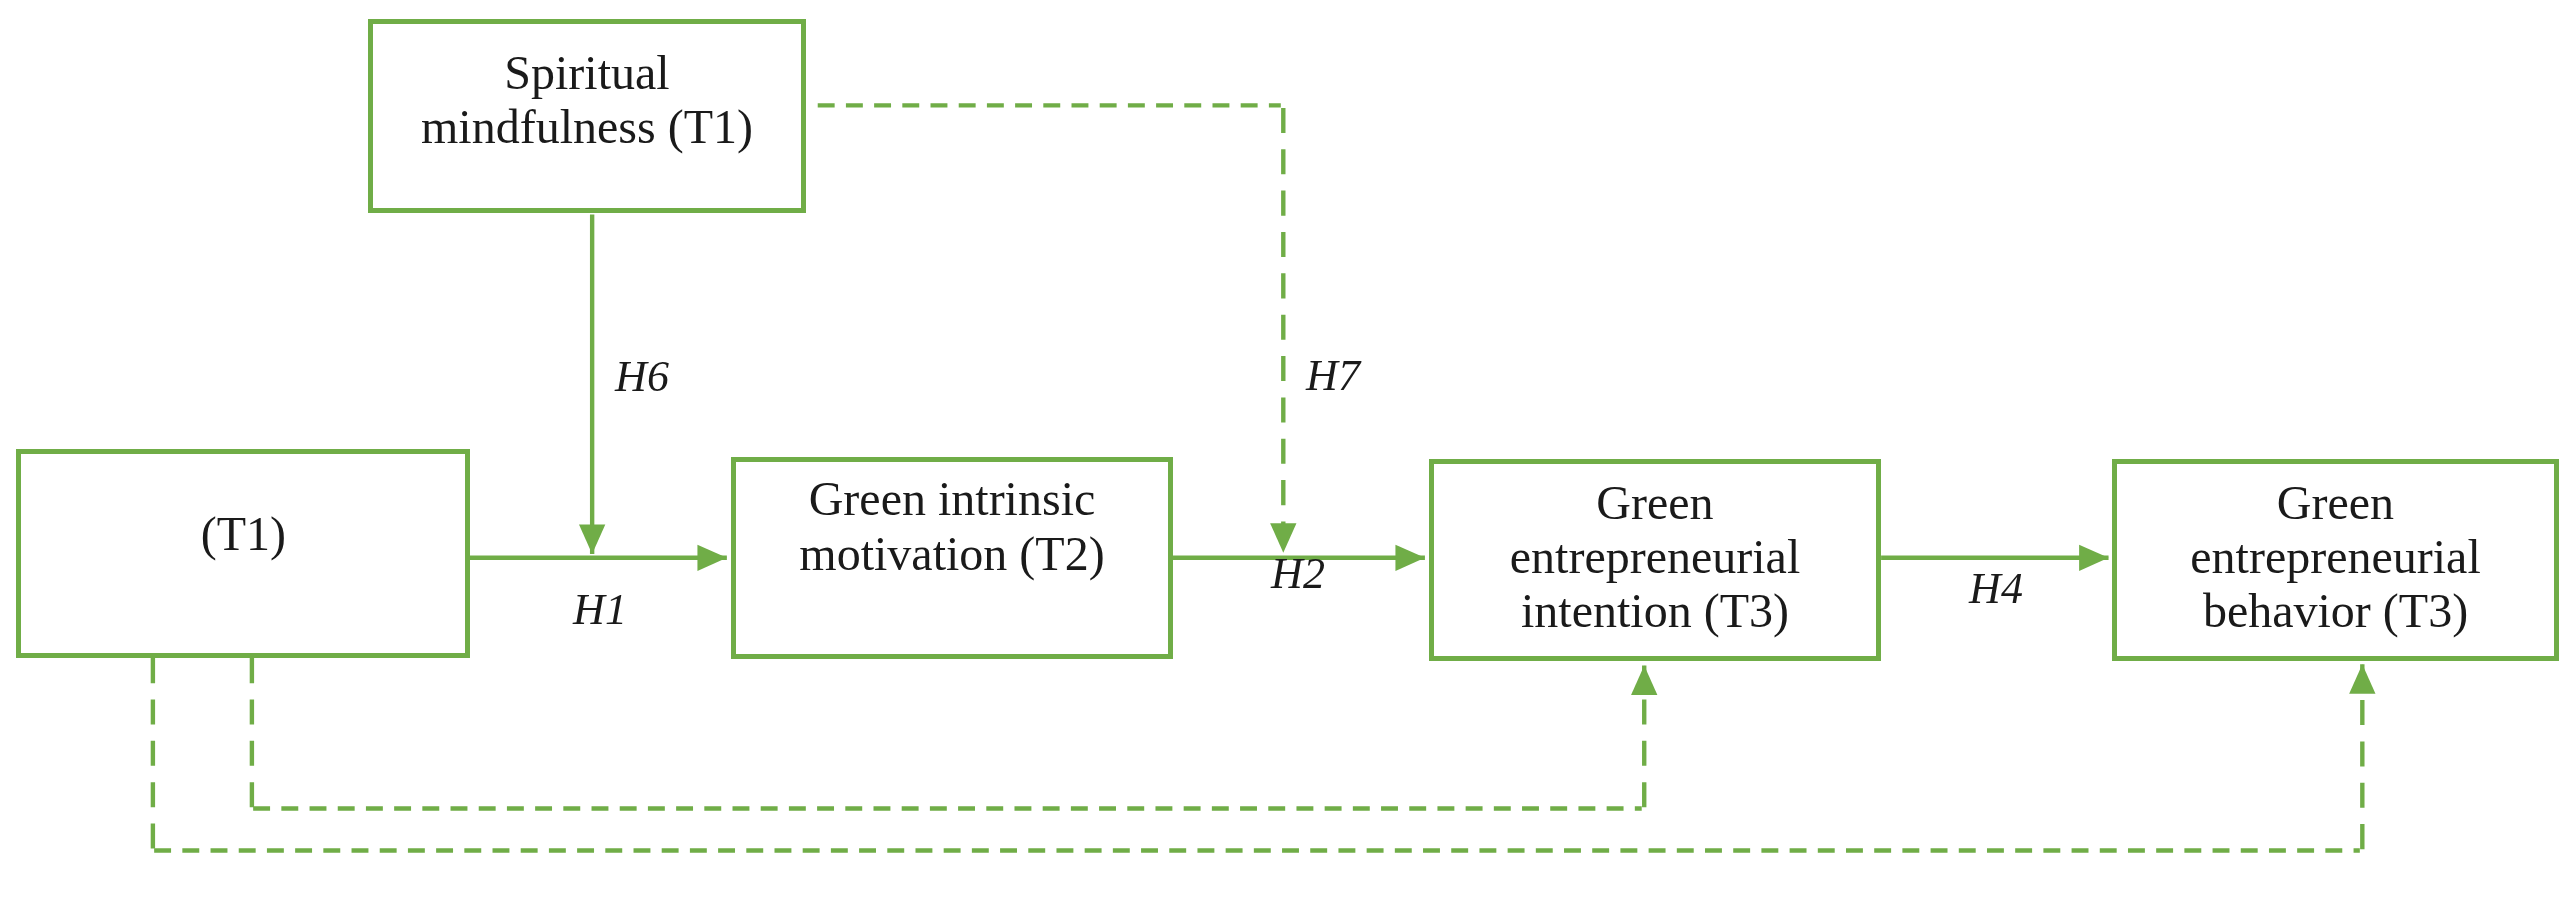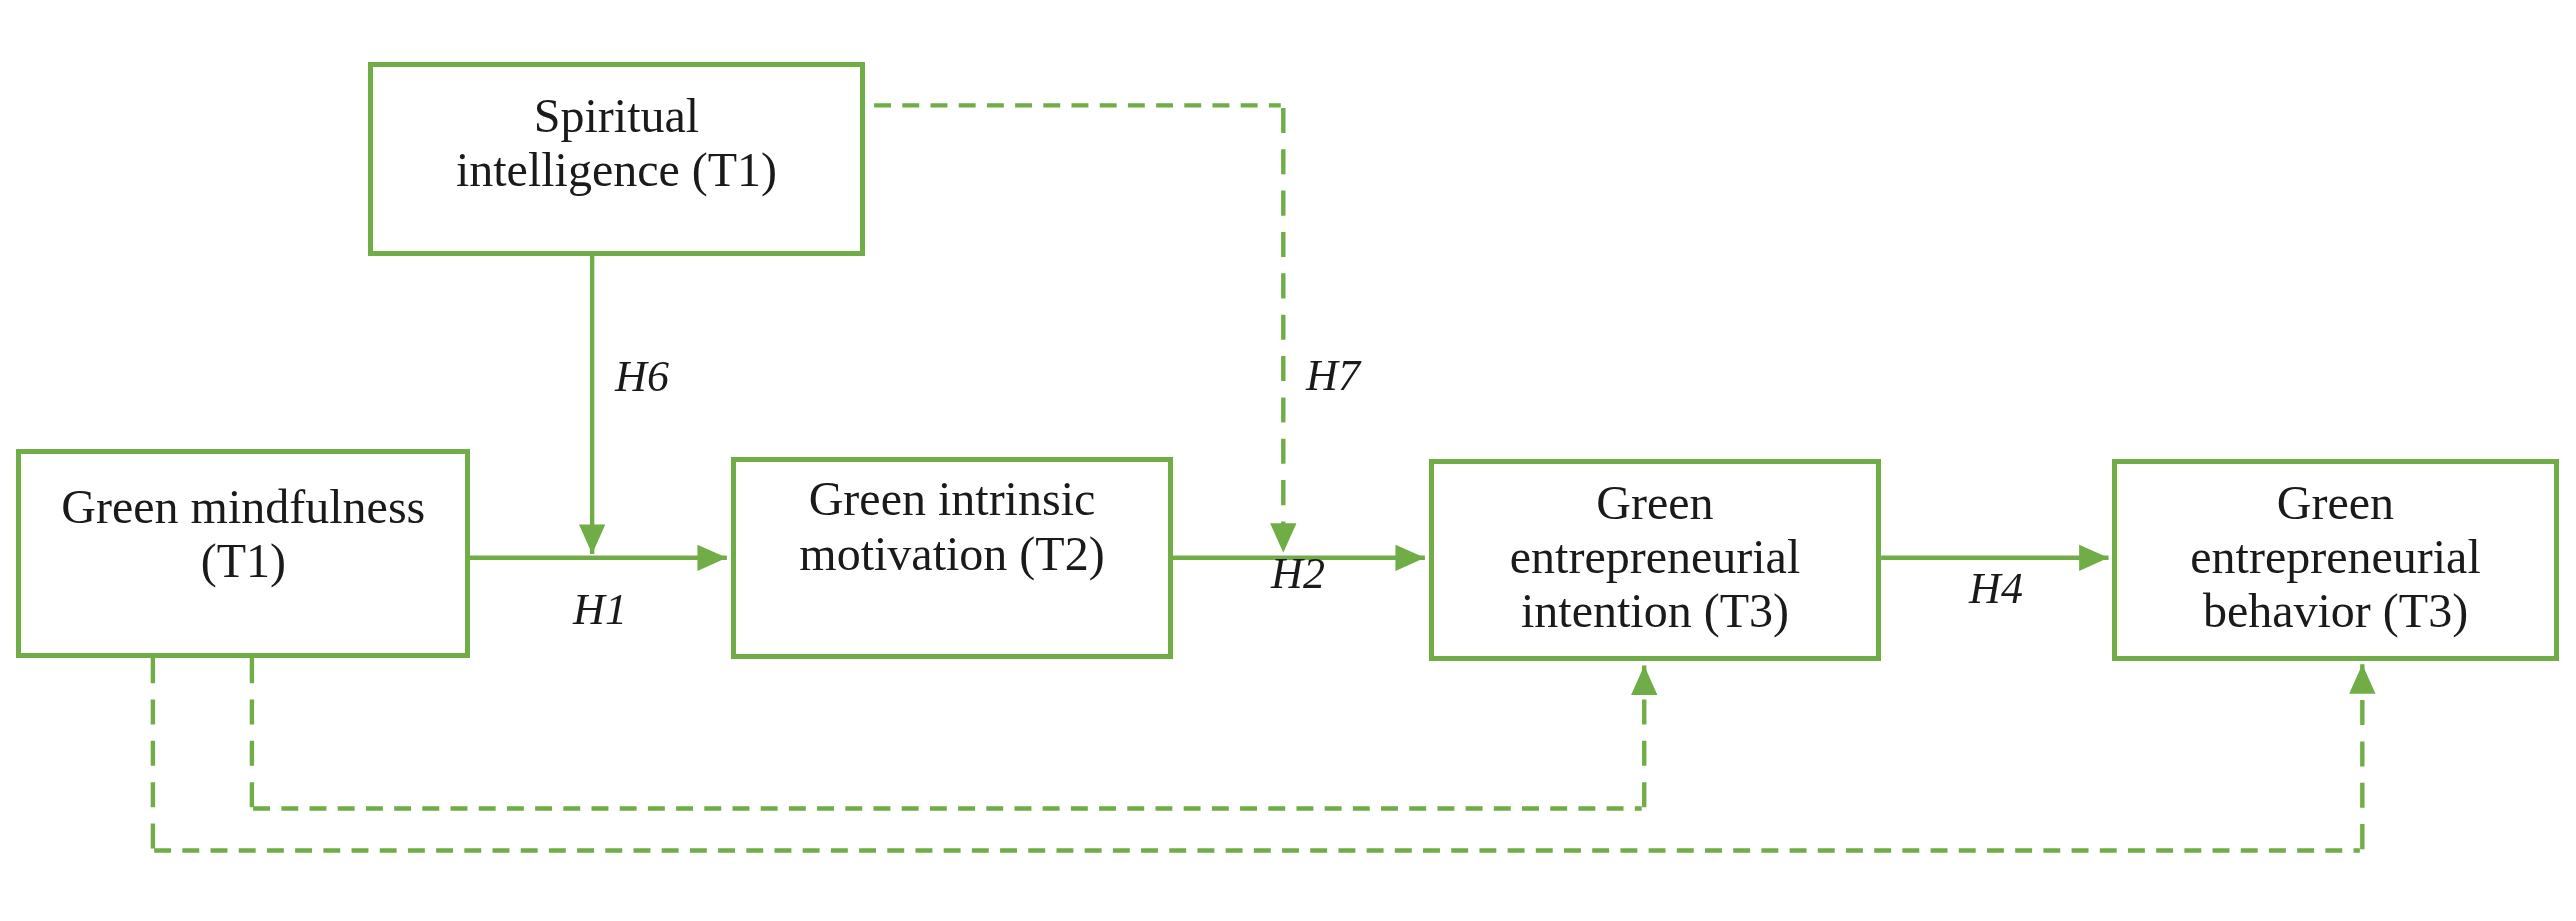--- a/index.html
+++ b/index.html
@@ -69,27 +69,26 @@
 
     <path class="ln dash-v" d="M402,1050 L402,1288"></path>
     <path class="ln dash-h" d="M404,1290 L2620,1290"></path>
     <path class="ln dash-v" d="M2624,1288 L2624,1062" marker-end="url(#arrow)"></path>
 
     <path class="ln dash-v" d="M244,1050 L244,1355"></path>
     <path class="ln dash-h" d="M246,1357 L3766,1357"></path>
     <path class="ln dash-v" d="M3770,1355 L3770,1060" marker-end="url(#arrow)"></path>
   </svg>
 
-  <div class="node" style="left:368px;top:19px;width:497px;height:194px;padding-bottom:32px;margin-top:43px;">
+  <div class="node" style="left:368px;top:19px;width:438px;height:194px;padding-bottom:32px;">
     <div class="nline">Spiritual</div>
-    <div class="nline">intelligence (T1)</div>
+    <div class="nline">mindfulness (T1)</div>
   </div>
 
   <div class="node" style="left:16.3px;top:449px;width:454px;height:209px;padding-bottom:39px;">
-    <div class="nline">Green mindfulness</div>
     <div class="nline">(T1)</div>
   </div>
 
   <div class="node" style="left:731px;top:457px;width:442px;height:202px;padding-bottom:63px;">
     <div class="nline">Green intrinsic</div>
     <div class="nline">motivation (T2)</div>
   </div>
 
   <div class="node" style="left:1429px;top:459px;width:452px;height:202px;padding-bottom:6.3px;">
     <div class="nline">Green</div>

